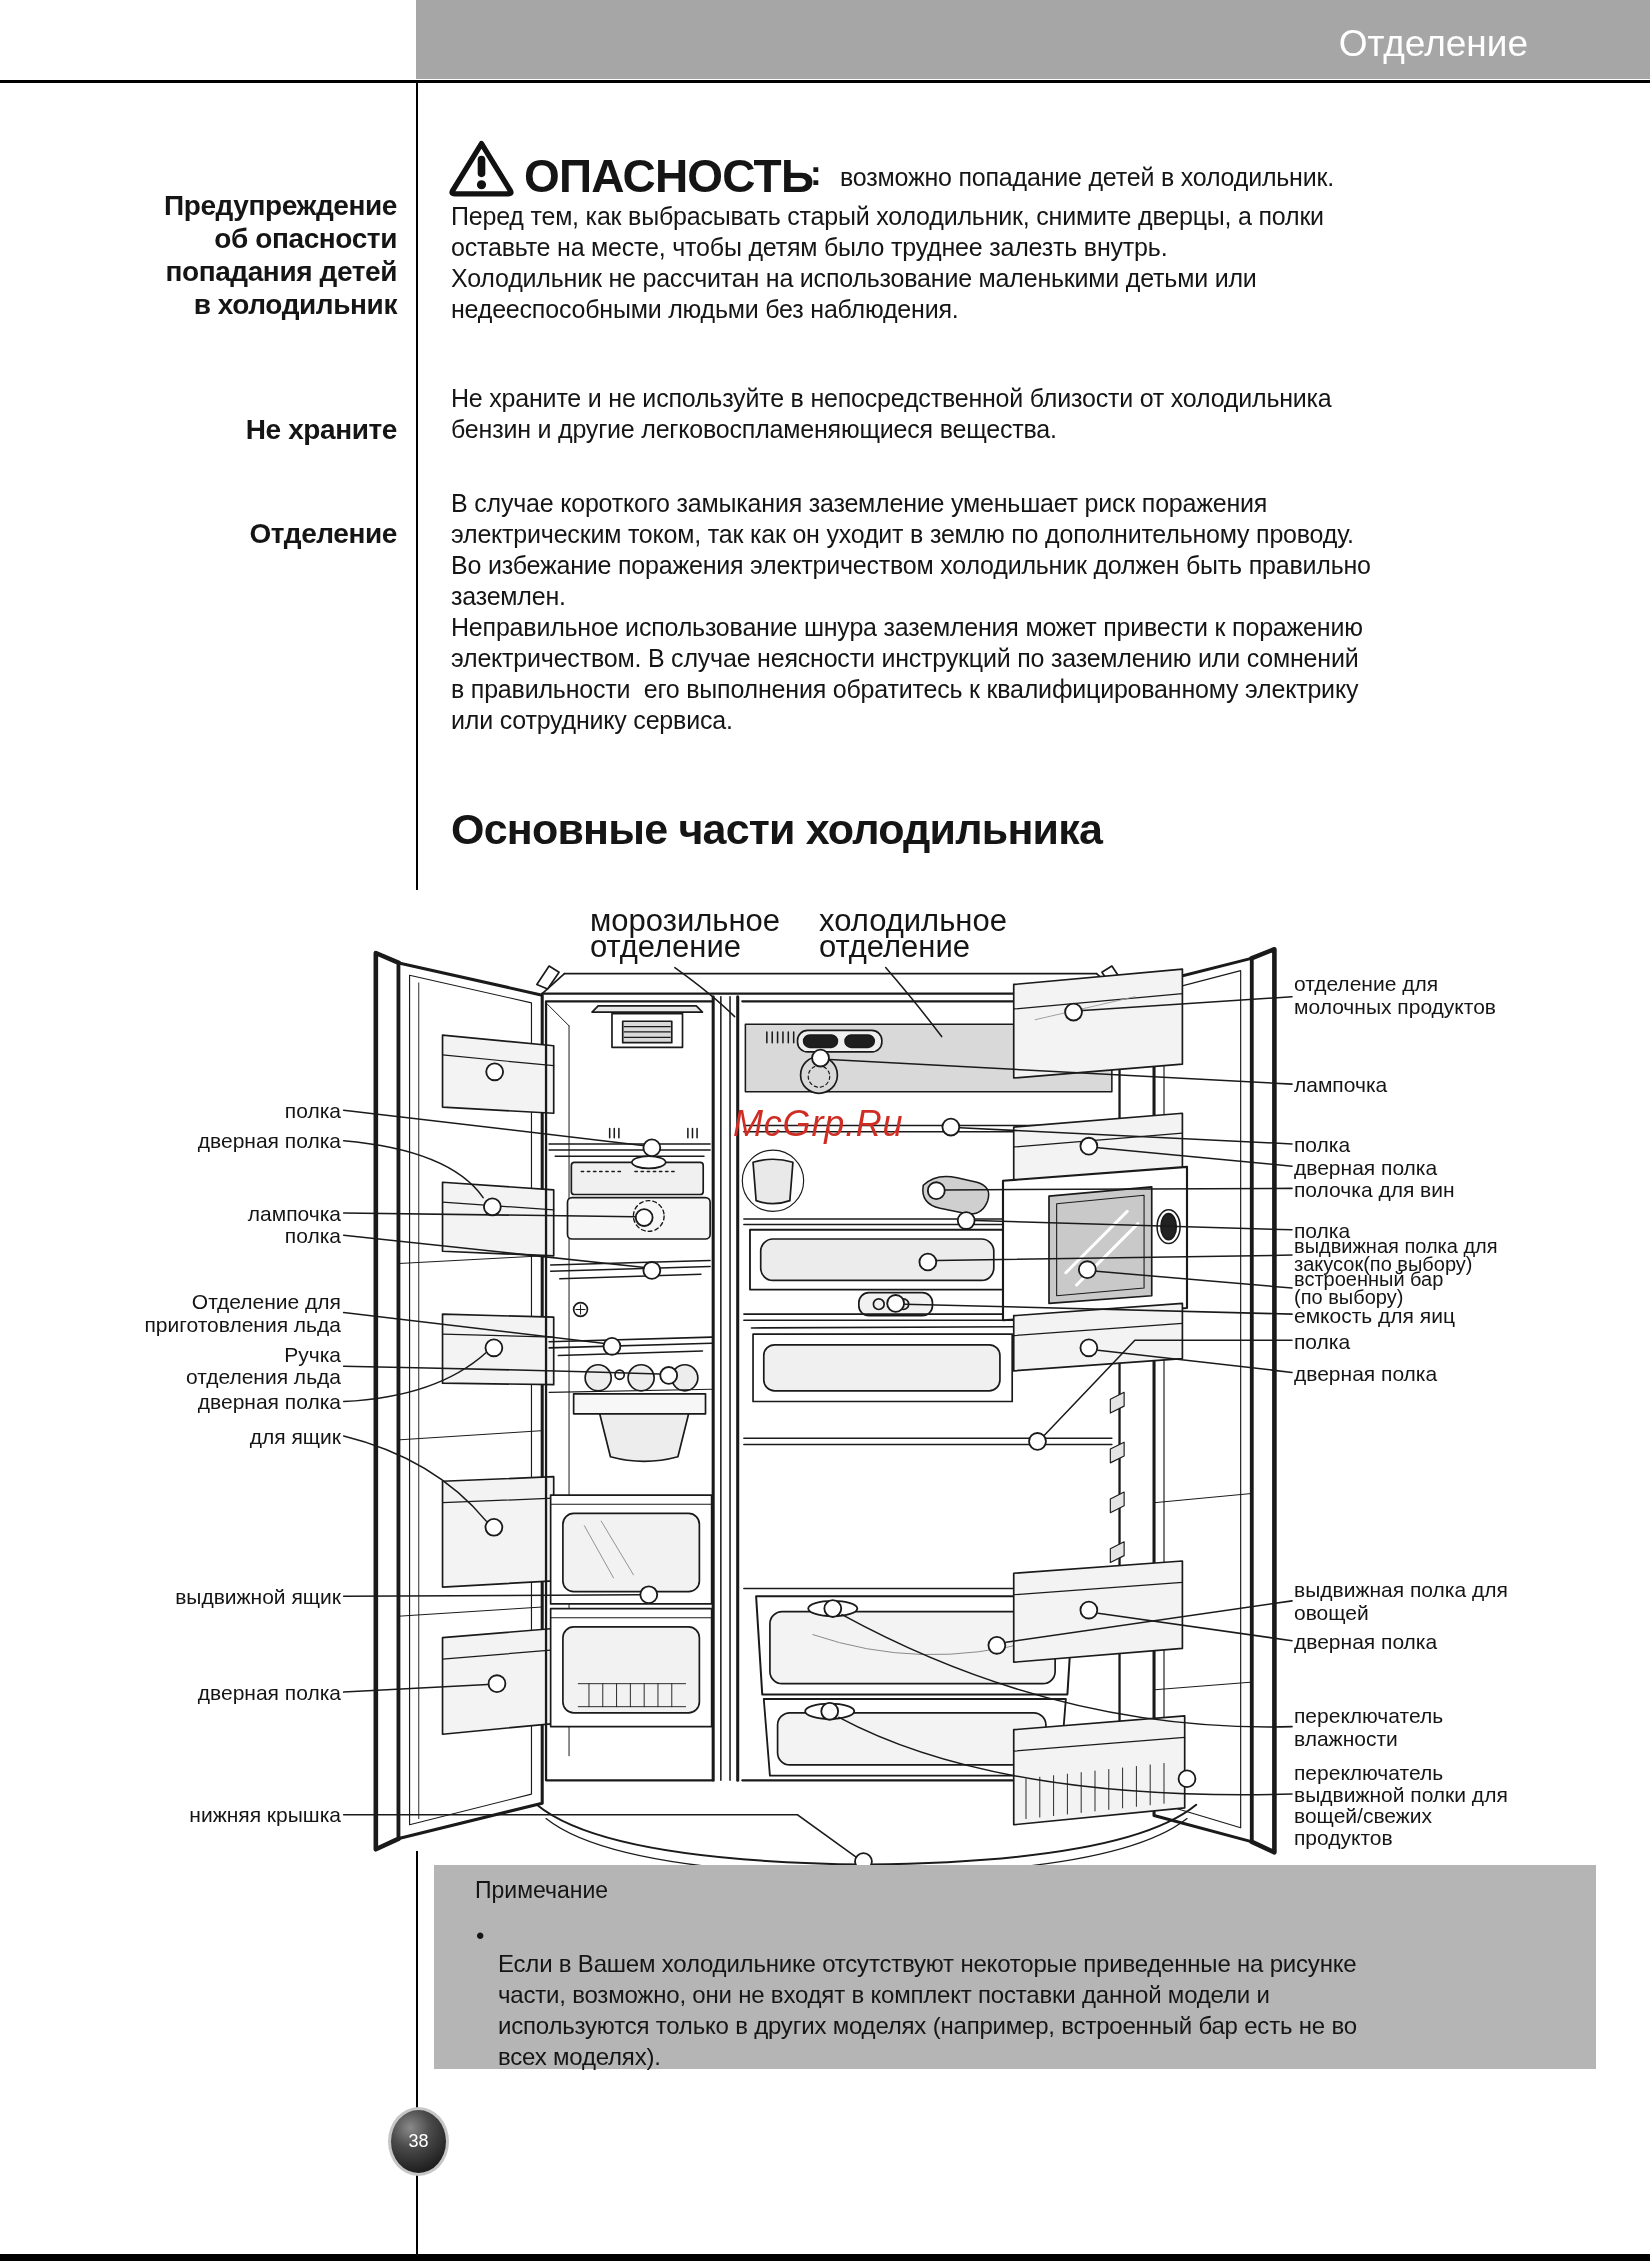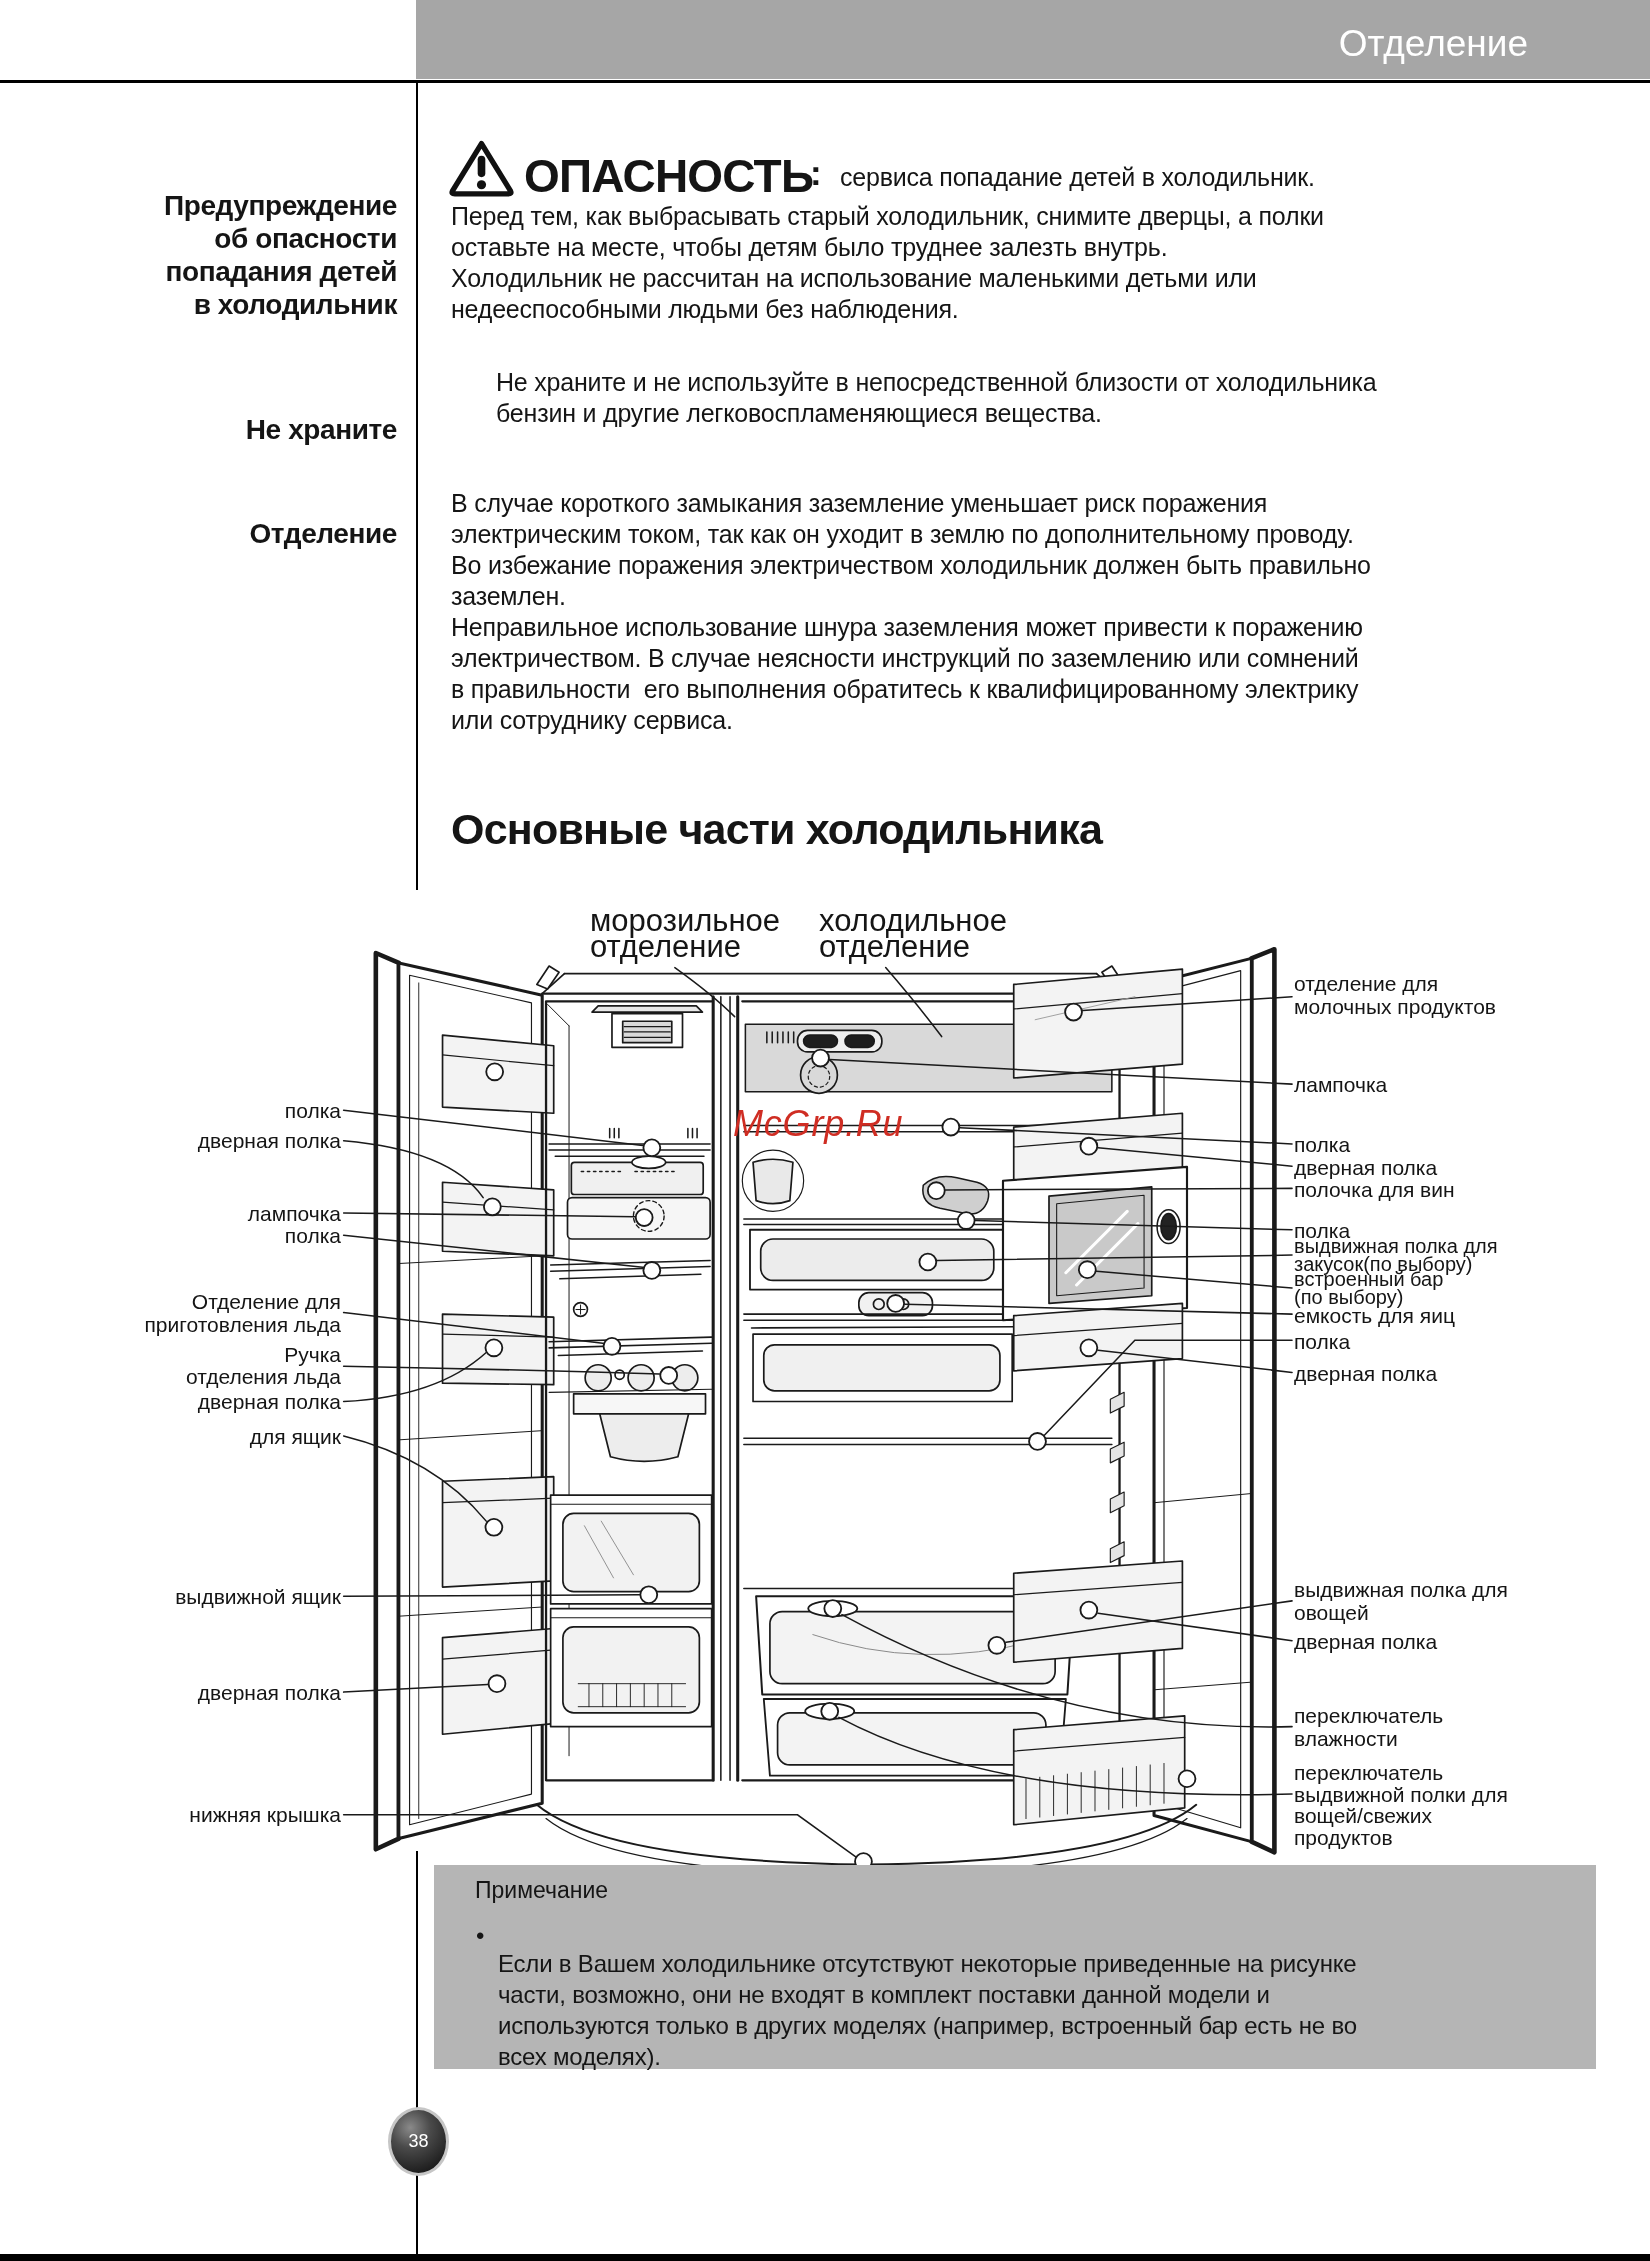--- a/index.html
+++ b/index.html
@@ -60,27 +60,27 @@
   <div class="abs side-head" style="top:385px;">Не храните</div>
   <div class="abs side-head" style="top:489px;">Отделение</div>
 
   <svg class="abs" style="left:447px;top:139px;" width="69" height="58" viewBox="0 0 90 76">
     <path d="M45,6 L83,68 Q85,72 80,72 L10,72 Q5,72 7,68 Z" fill="none" stroke="#111" stroke-width="7" stroke-linejoin="round"></path>
     <rect x="40" y="22" width="10" height="28" rx="5" fill="#111"></rect>
     <circle cx="45" cy="60" r="6" fill="#111"></circle>
   </svg>
   <div class="abs danger-title">ОПАСНОСТЬ</div>
   <div class="abs danger-colon">:</div>
-  <div class="abs danger-summary">сервиса попадание детей в холодильник.</div>
+  <div class="abs danger-summary">возможно попадание детей в холодильник.</div>
 
   <div class="abs body-par pre" style="top:201px;">Перед тем, как выбрасывать старый холодильник, снимите дверцы, а полки
 оставьте на месте, чтобы детям было труднее залезть внутрь.
 Холодильник не рассчитан на использование маленькими детьми или
 недееспособными людьми без наблюдения.</div>
-  <div class="abs body-par pre" style="top:367px;margin-left:45px;">Не храните и не используйте в непосредственной близости от холодильника
+  <div class="abs body-par pre" style="top:383px;">Не храните и не используйте в непосредственной близости от холодильника
 бензин и другие легковоспламеняющиеся вещества.</div>
   <div class="abs body-par pre" style="top:488px;">В случае короткого замыкания заземление уменьшает риск поражения
 электрическим током, так как он уходит в землю по дополнительному проводу.
 Во избежание поражения электричеством холодильник должен быть правильно
 заземлен.
 Неправильное использование шнура заземления может привести к поражению
 электричеством. В случае неясности инструкций по заземлению или сомнений
 в правильности  его выполнения обратитесь к квалифицированному электрику
 или сотруднику сервиса.</div>
 

